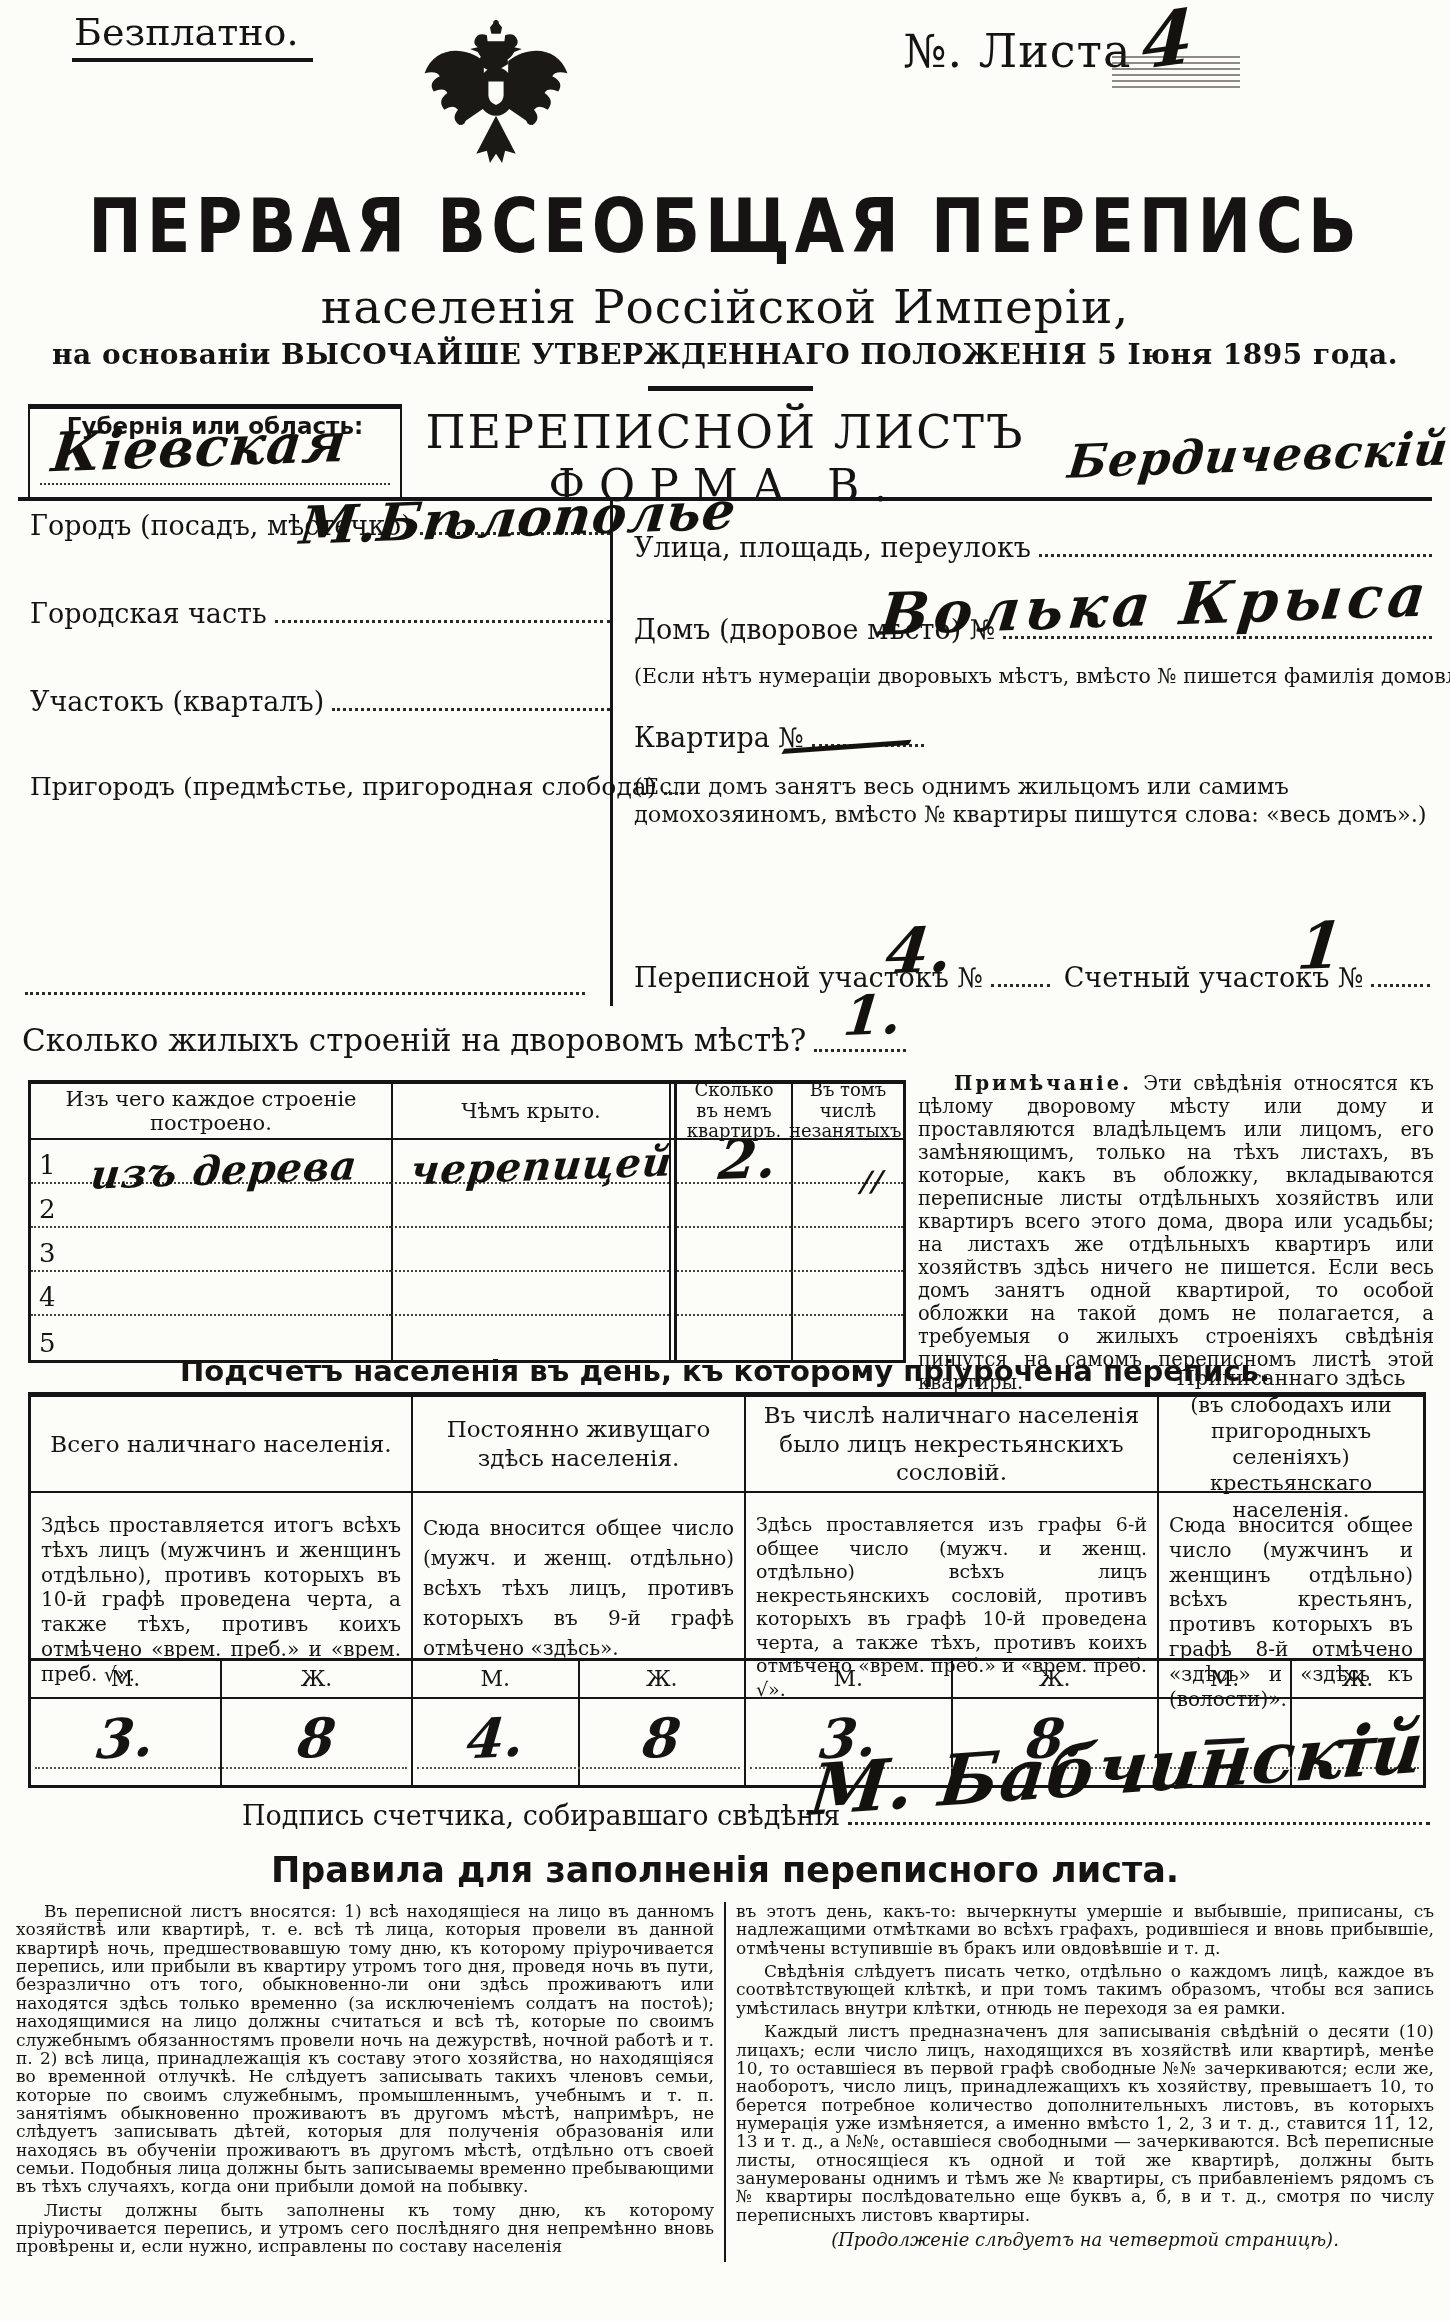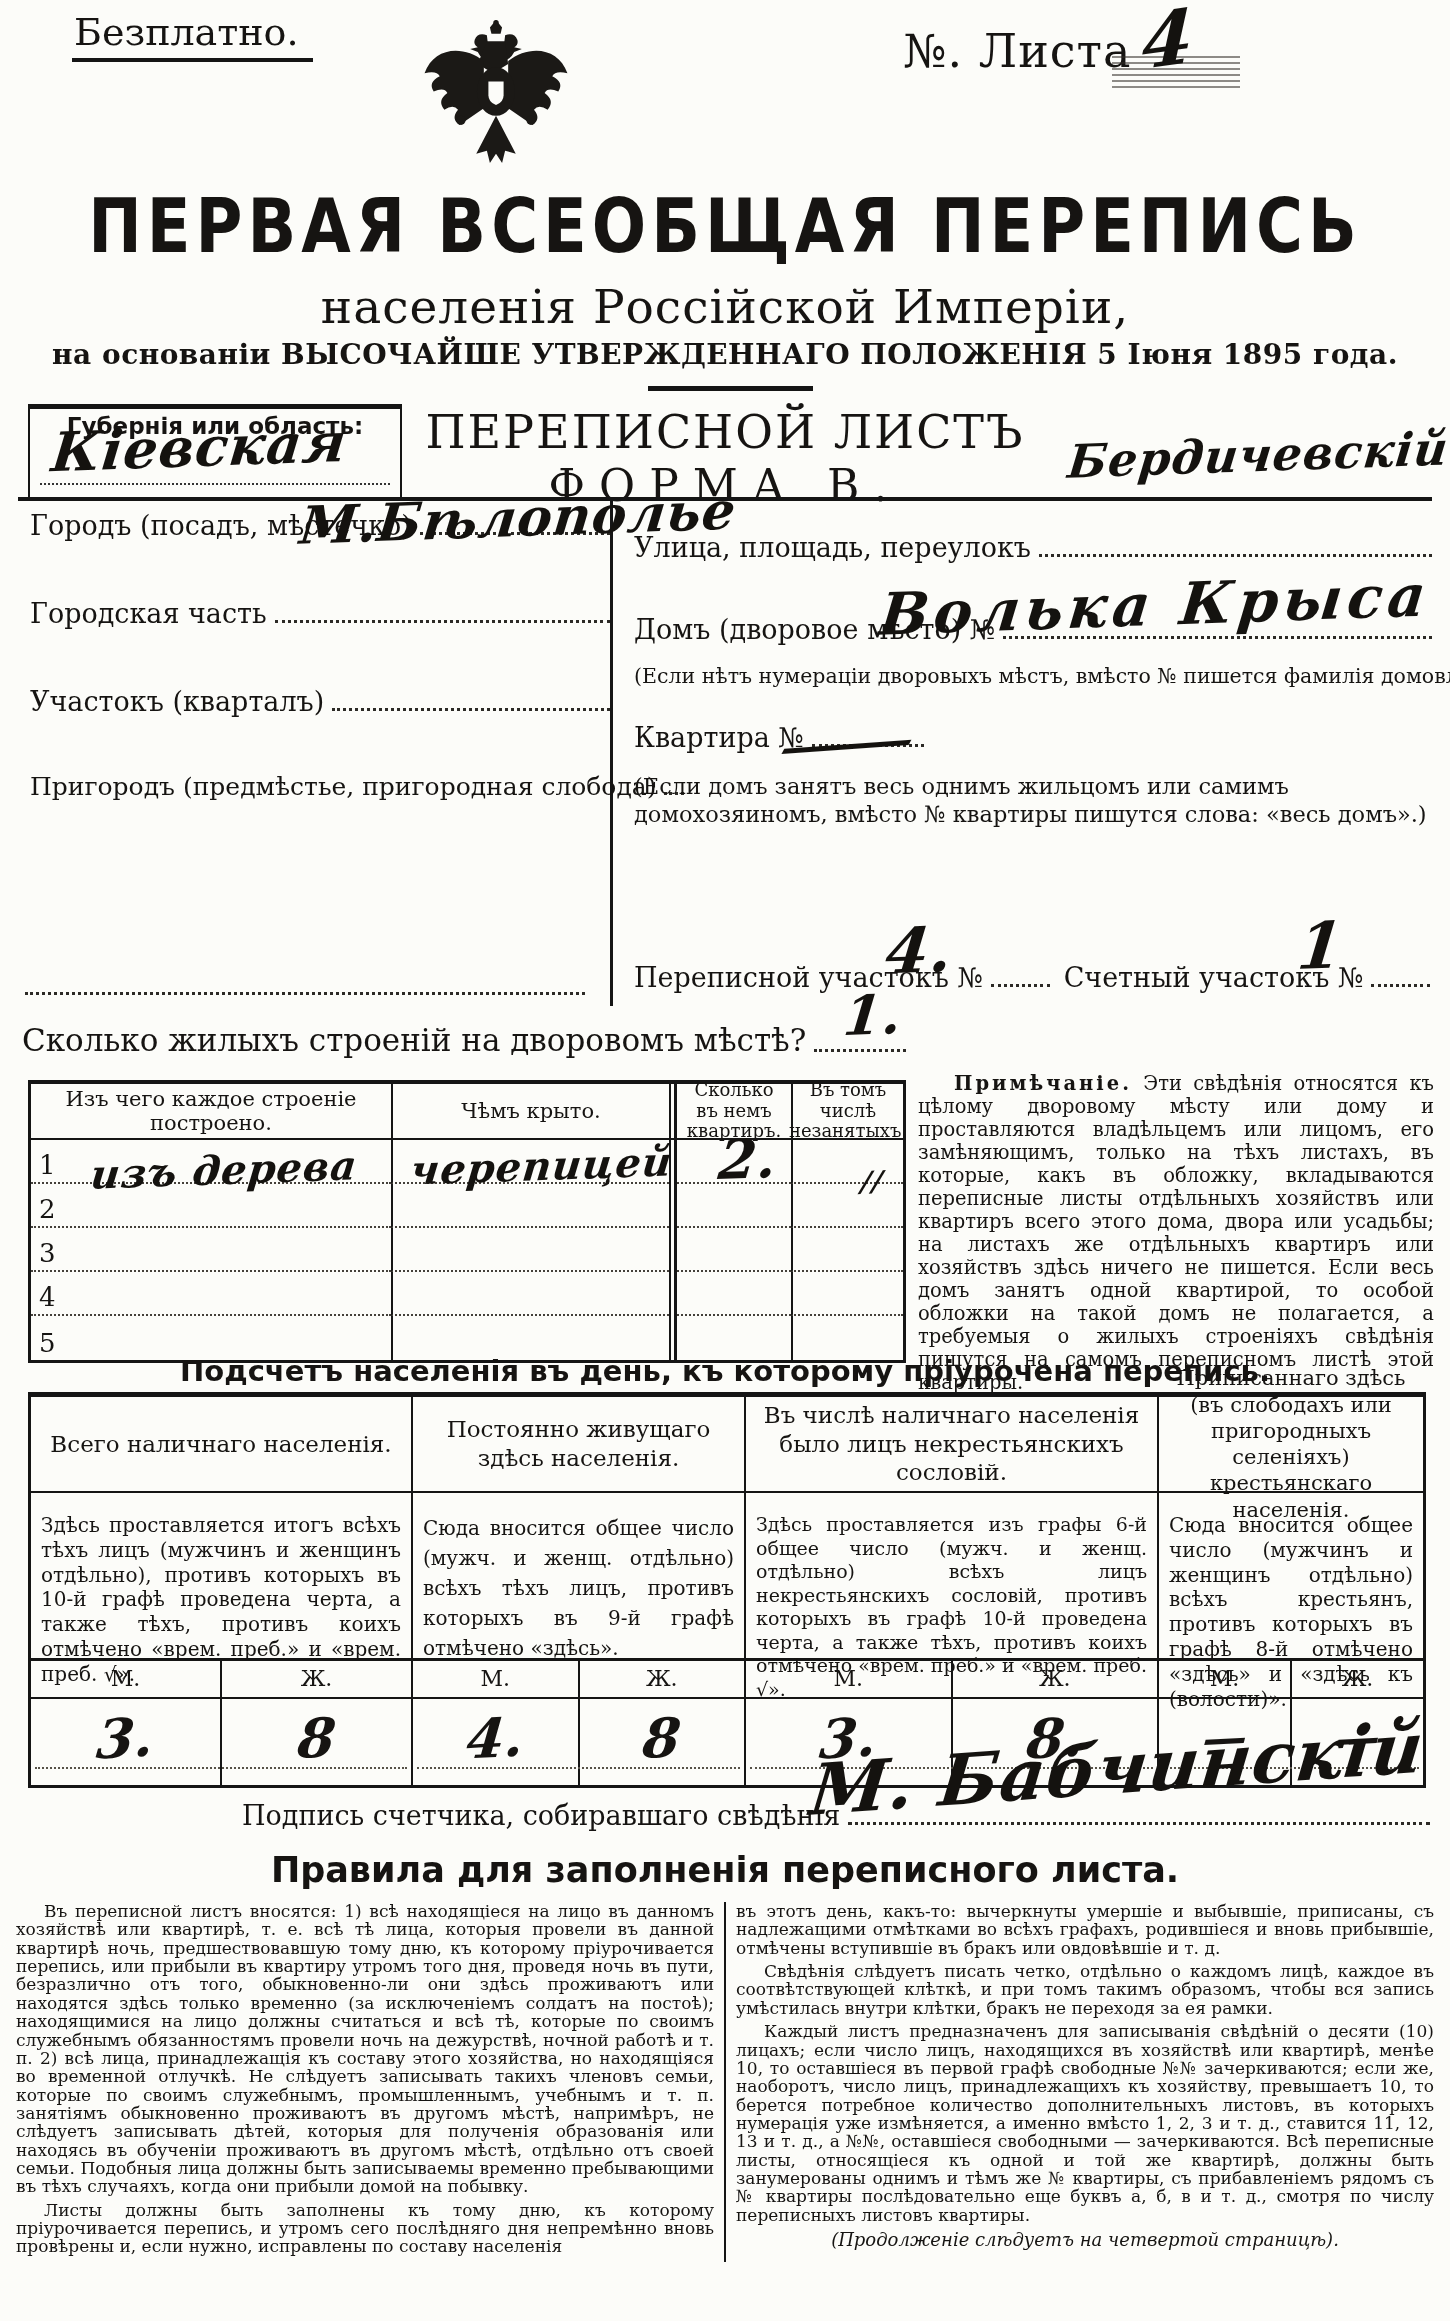--- a/index.html
+++ b/index.html
@@ -321,19 +321,19 @@
 
   <div class="ctr rules-h">Правила для заполненія переписного листа.</div>
   <div class="rules">
     <div class="rcol">
       <p>Въ переписной листъ вносятся: 1) всѣ находящіеся на лицо въ данномъ хозяйствѣ или квартирѣ, т. е. всѣ тѣ лица, которыя провели въ данной квартирѣ ночь, предшествовавшую тому дню, къ которому пріурочивается перепись, или прибыли въ квартиру утромъ того дня, проведя ночь въ пути, безразлично отъ того, обыкновенно-ли они здѣсь проживаютъ или находятся здѣсь только временно (за исключеніемъ солдатъ на постоѣ); находящимися на лицо должны считаться и всѣ тѣ, которые по своимъ служебнымъ обязанностямъ провели ночь на дежурствѣ, ночной работѣ и т. п. 2) всѣ лица, принадлежащія къ составу этого хозяйства, но находящіяся во временной отлучкѣ. Не слѣдуетъ записывать такихъ членовъ семьи, которые по своимъ служебнымъ, промышленнымъ, учебнымъ и т. п. занятіямъ обыкновенно проживаютъ въ другомъ мѣстѣ, напримѣръ, не слѣдуетъ записывать дѣтей, которыя для полученія образованія или находясь въ обученіи проживаютъ въ другомъ мѣстѣ, отдѣльно отъ своей семьи. Подобныя лица должны быть записываемы временно пребывающими въ тѣхъ случаяхъ, когда они прибыли домой на побывку.</p>
       <p>Листы должны быть заполнены къ тому дню, къ которому пріурочивается перепись, и утромъ сего послѣдняго дня непремѣнно вновь провѣрены и, если нужно, исправлены по составу населенія</p>
     </div>
     <div class="rdiv"></div>
     <div class="rcol">
       <p class="noind">въ этотъ день, какъ-то: вычеркнуты умершіе и выбывшіе, приписаны, съ надлежащими отмѣтками во всѣхъ графахъ, родившіеся и вновь прибывшіе, отмѣчены вступившіе въ бракъ или овдовѣвшіе и т. д.</p>
-      <p>Свѣдѣнія слѣдуетъ писать четко, отдѣльно о каждомъ лицѣ, каждое въ соотвѣтствующей клѣткѣ, и при томъ такимъ образомъ, чтобы вся запись умѣстилась внутри клѣтки, бракъ не переходя за ея рамки.</p>
+      <p>Свѣдѣнія слѣдуетъ писать четко, отдѣльно о каждомъ лицѣ, каждое въ соотвѣтствующей клѣткѣ, и при томъ такимъ образомъ, чтобы вся запись умѣстилась внутри клѣтки, отнюдь не переходя за ея рамки.</p>
       <p>Каждый листъ предназначенъ для записыванія свѣдѣній о десяти (10) лицахъ; если число лицъ, находящихся въ хозяйствѣ или квартирѣ, менѣе 10, то оставшіеся въ первой графѣ свободные №№ зачеркиваются; если же, наоборотъ, число лицъ, принадлежащихъ къ хозяйству, превышаетъ 10, то берется потребное количество дополнительныхъ листовъ, въ которыхъ нумерація уже измѣняется, а именно вмѣсто 1, 2, 3 и т. д., ставится 11, 12, 13 и т. д., а №№, оставшіеся свободными — зачеркиваются. Всѣ переписные листы, относящіеся къ одной и той же квартирѣ, должны быть занумерованы однимъ и тѣмъ же № квартиры, съ прибавленіемъ рядомъ съ № квартиры послѣдовательно еще буквъ а, б, в и т. д., смотря по числу переписныхъ листовъ квартиры.</p>
       <p class="cont">(Продолженіе слѣдуетъ на четвертой страницѣ).</p>
     </div>
   </div>
 
 </div>
 
 </body></html>

